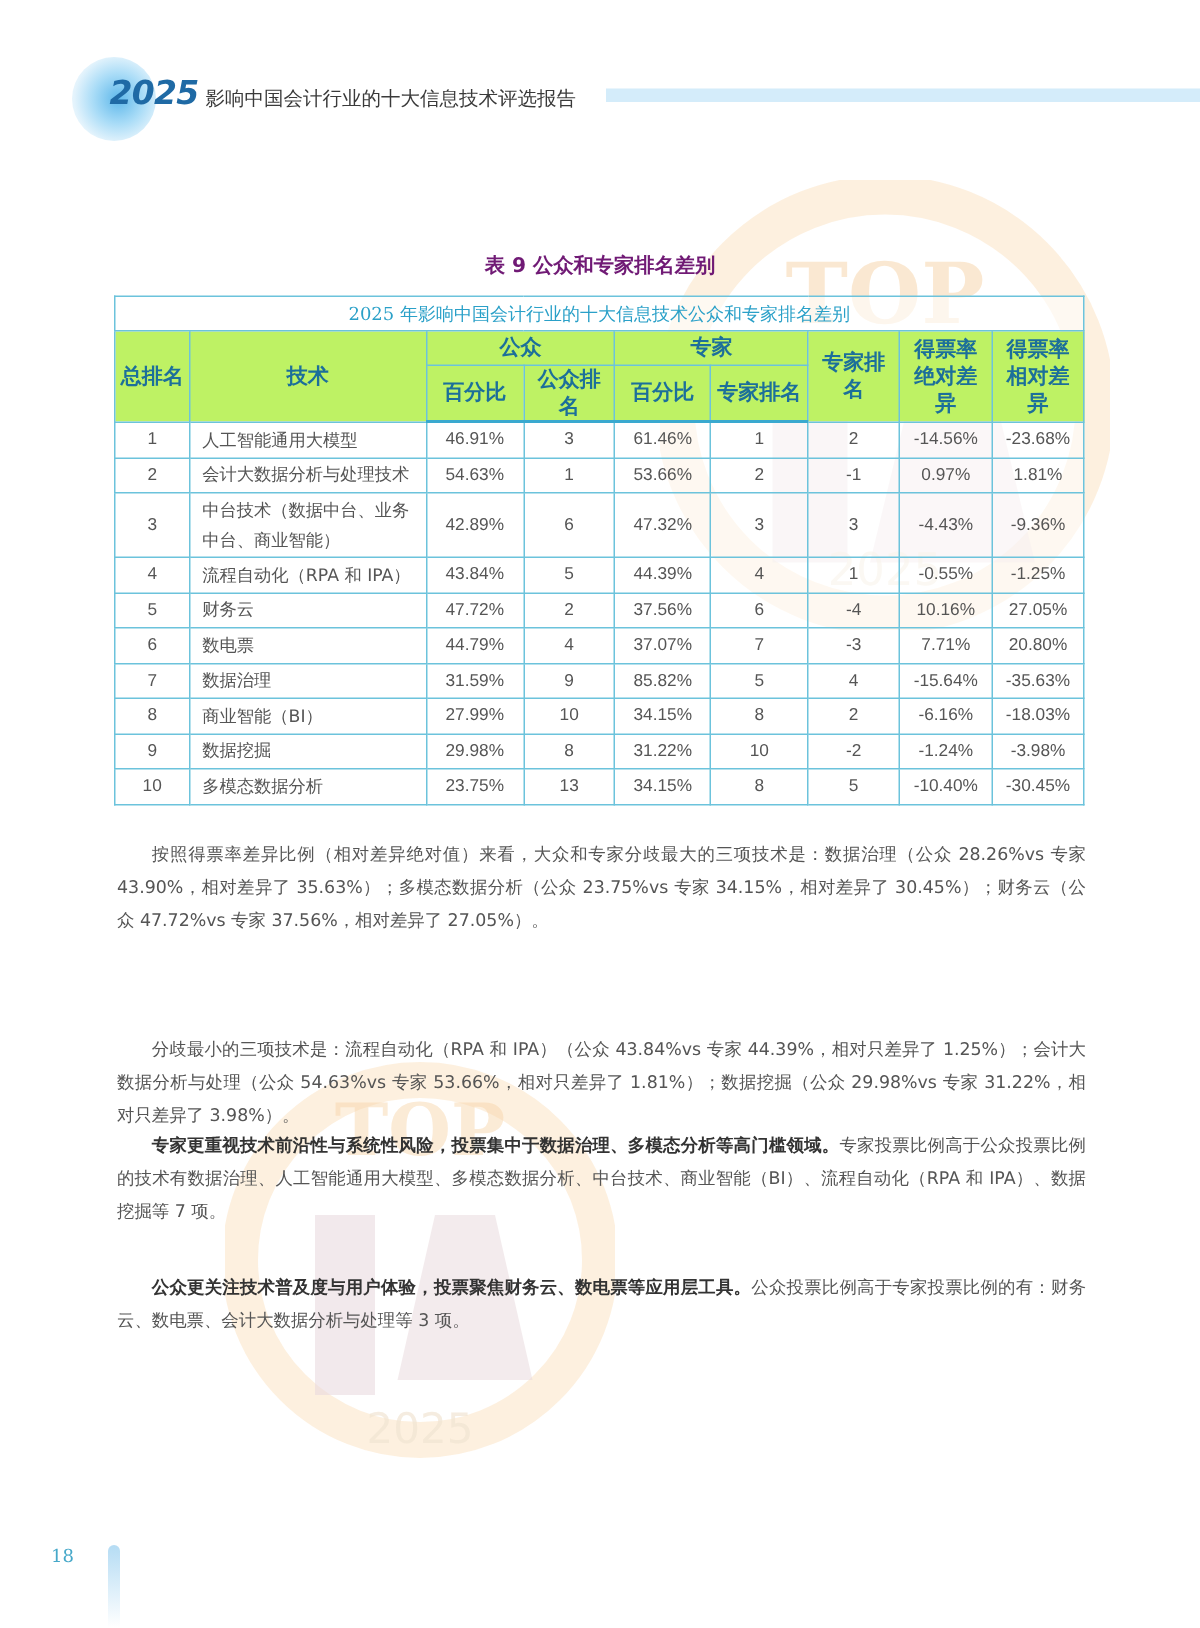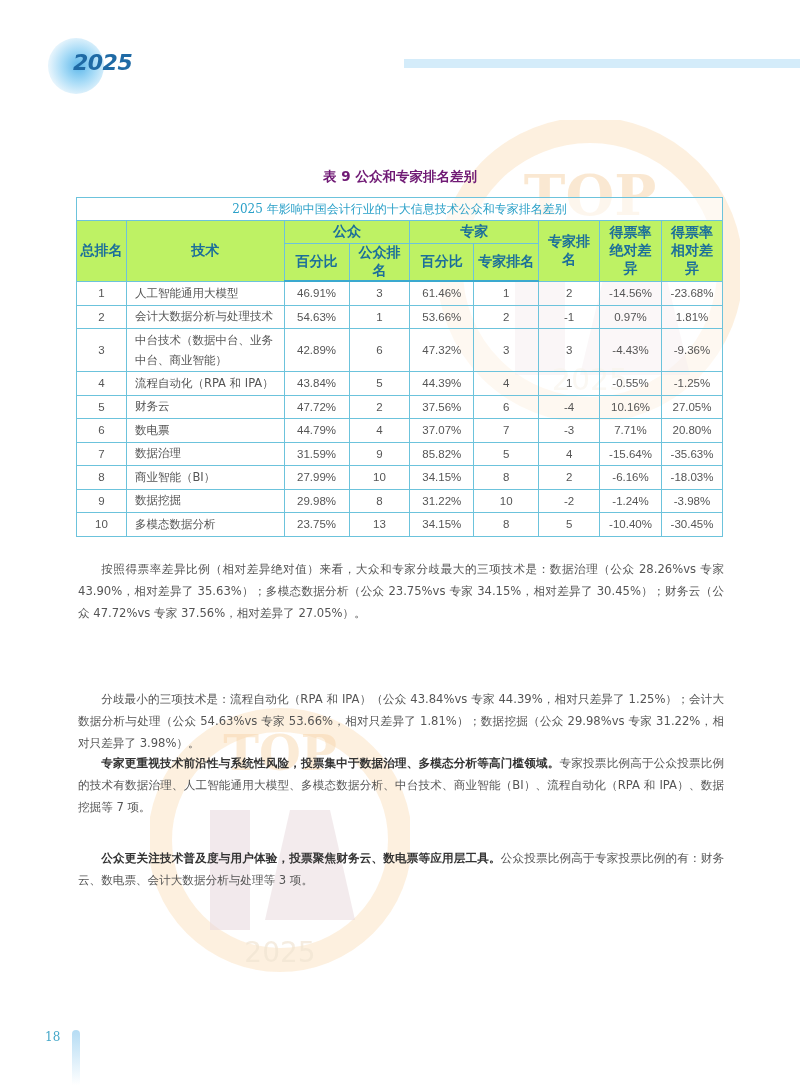--- a/index.html
+++ b/index.html
@@ -61,34 +61,35 @@
     position: absolute; left: 78px; width: 646px; font-size: 11.6px; line-height: 22px; color: #555;
     text-indent: 2em; text-align: justify;
   }
   .para b { color: #333; }
   .p1 { top: 546px; }
   .p2 { top: 676px; }
   .p3 { top: 740px; }
   .p4 { top: 835px; }
   
   .page-num {
-    position: absolute; left: 45px; top: 1030px; font-family: "DejaVu Serif", serif;
+    position: absolute; left: 34px; top: 1030px; font-family: "DejaVu Serif", serif;
     font-size: 12px; color: #46a8c9;
   }
   .footer-bar {
     position: absolute; left: 72px; top: 1030px; width: 8px; height: 55px; border-radius: 4px 4px 0 0;
     background: linear-gradient(#b5dcf4, #ffffff);
   }
 </style>
 </head>
 <body>
 
 <div class="header">
   <div class="header-glow"></div>
   <div class="header-year">2025</div>
+  <div class="header-title">影响中国会计行业的十大信息技术评选报告</div>
   <div class="header-bar"></div>
 </div>
 
 <svg class="watermark wm1" viewBox="0 0 300 300">
   <circle cx="150" cy="150" r="140" fill="none" stroke="#fbe3c4" stroke-width="26" opacity="0.55"></circle>
   <text x="150" y="95" text-anchor="middle" font-family="DejaVu Serif, serif" font-size="56" font-weight="bold" fill="#f7d3a6" opacity="0.5">TOP</text>
   <rect x="75" y="105" width="50" height="150" fill="#e8d7dc" opacity="0.5"></rect>
   <path d="M140 255 L175 110 L215 110 L250 255 Z" fill="#e8d7dc" opacity="0.45"></path>
   <text x="150" y="270" text-anchor="middle" font-family="DejaVu Sans, sans-serif" font-size="30" fill="#f1e5d3" opacity="0.6">2025</text>
 </svg>

